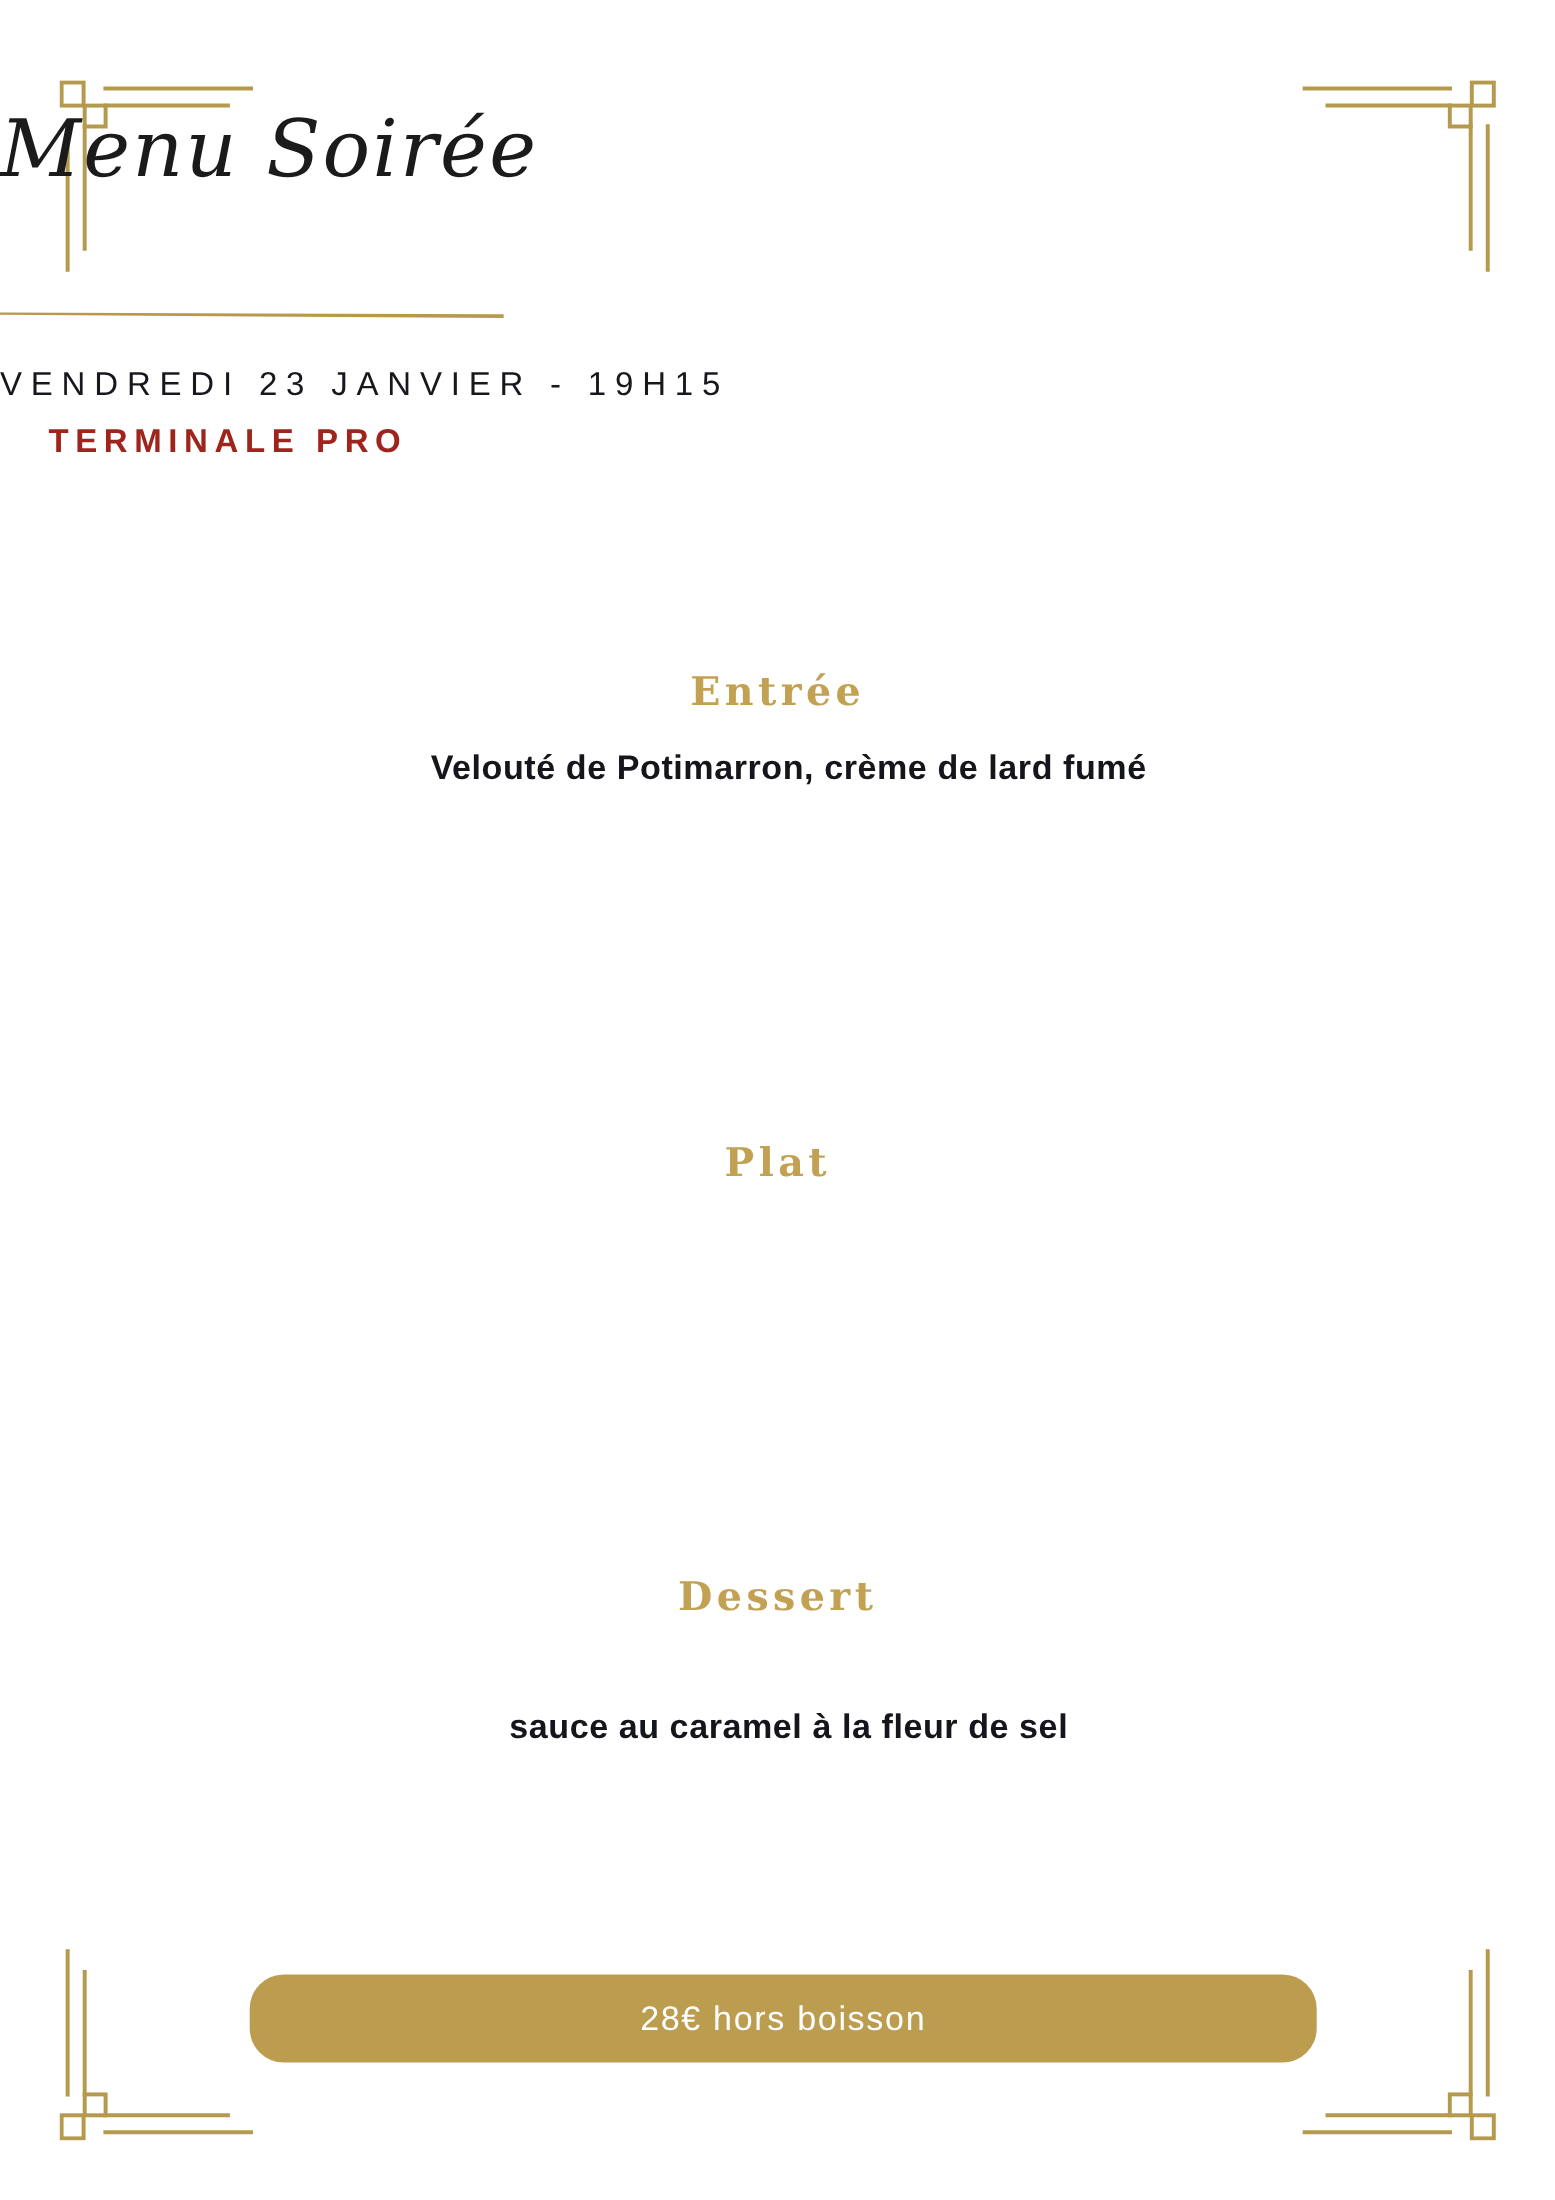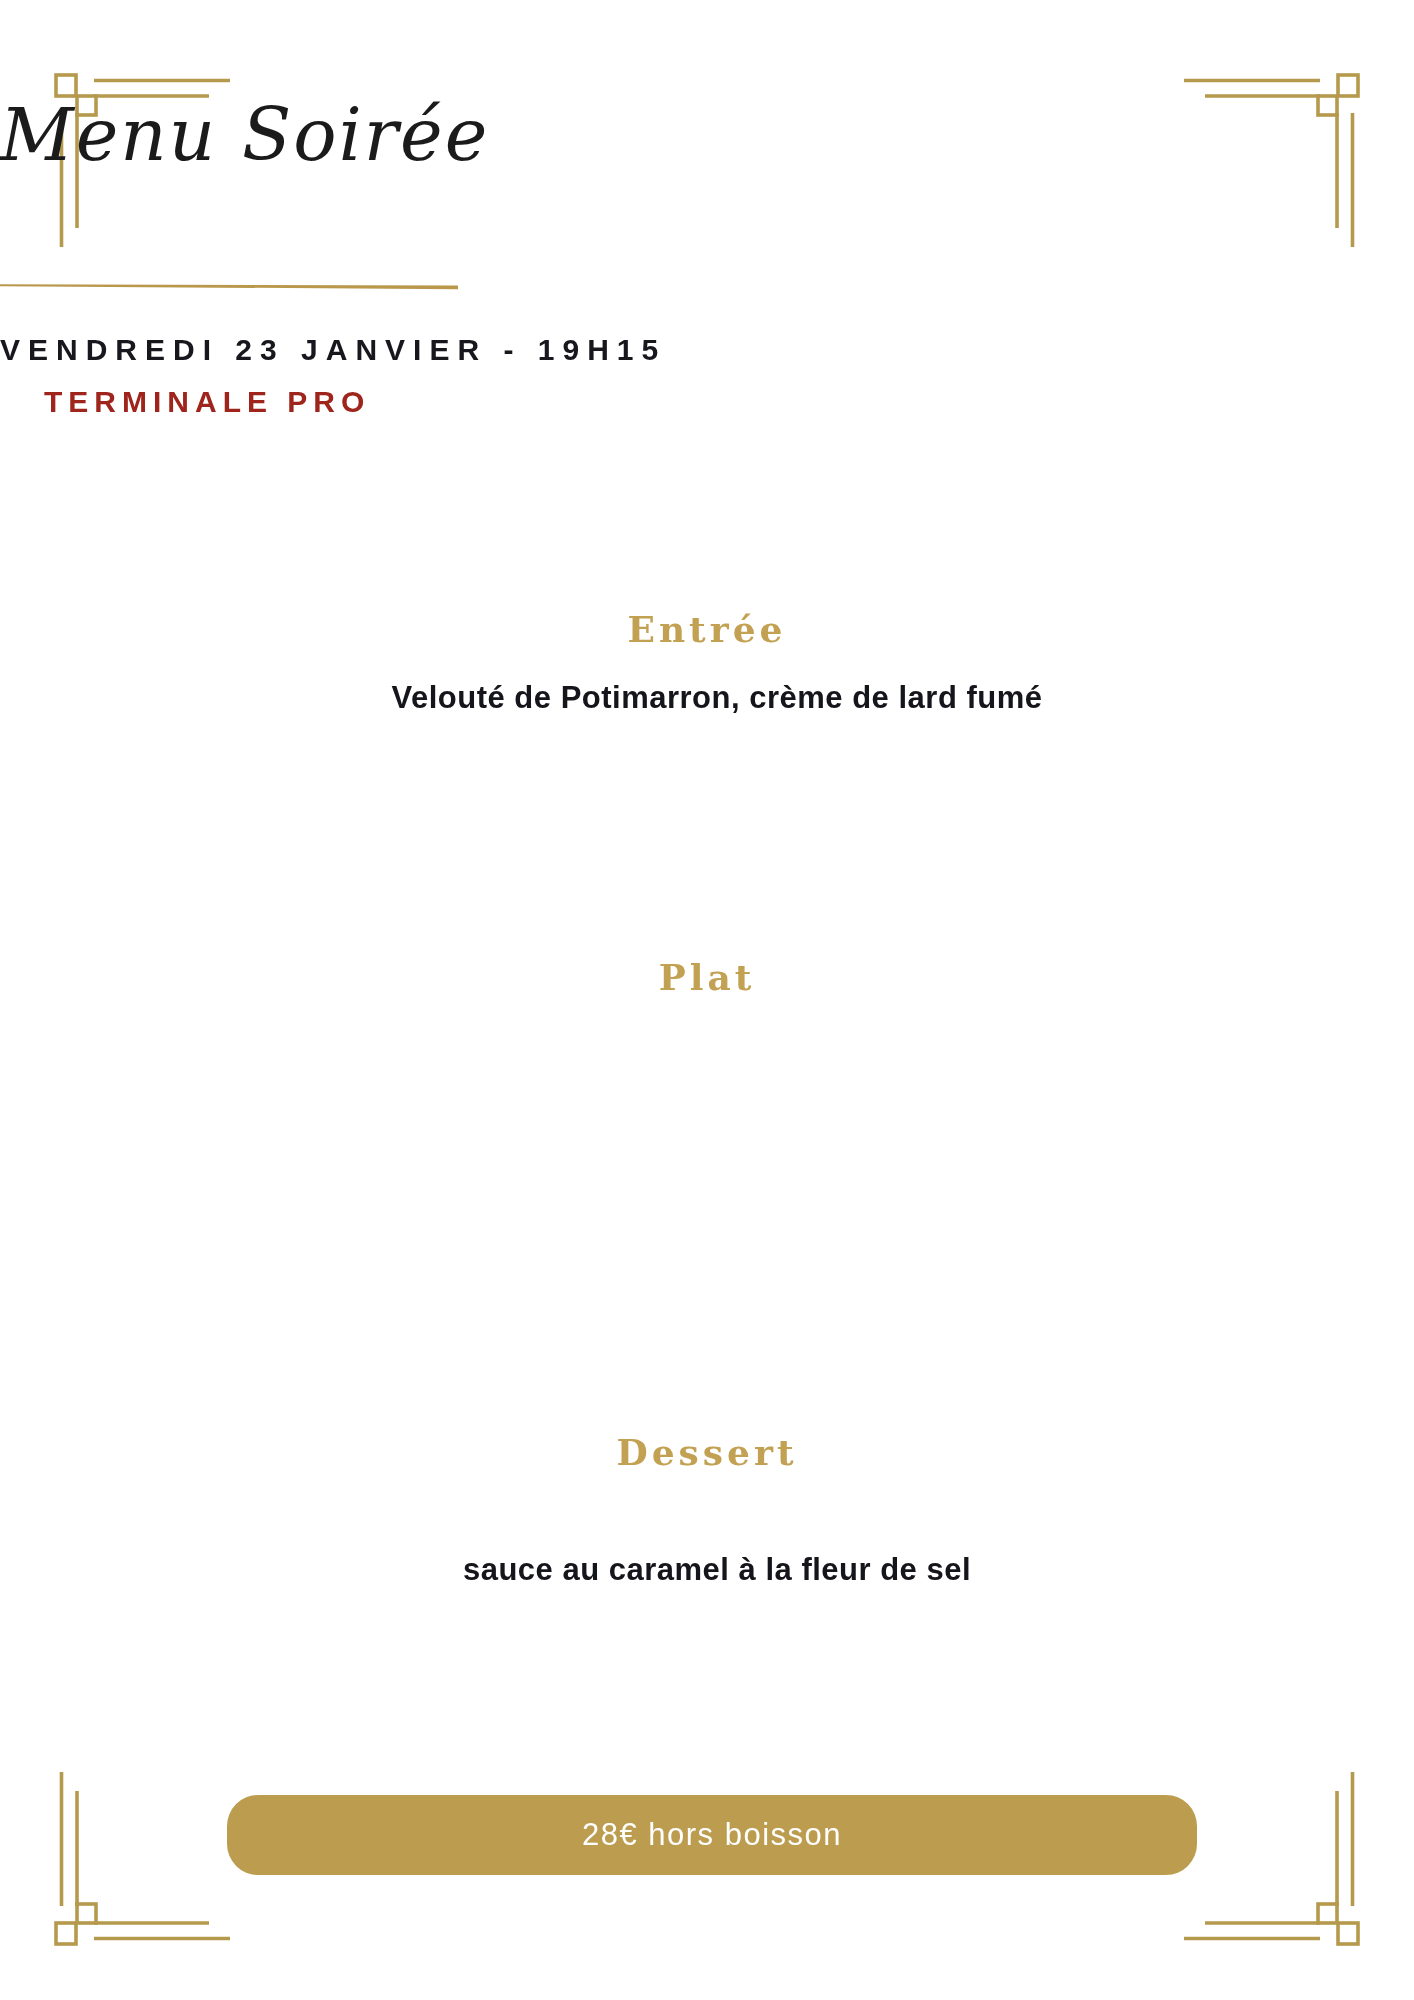--- a/index.html
+++ b/index.html
@@ -41,21 +41,21 @@
     letter-spacing:2px;
     color:#1b1b1b;
   }
 
   .divider{top:281px;height:10px;}
   .divider svg{display:inline-block;vertical-align:top;}
 
   .event-date{
     top:330px;
     font-size:30px;line-height:40px;
-    font-weight:bold;
+    font-weight:normal;
     letter-spacing:8px;
     color:var(--ink);
   }
   .event-group{
     top:382px;
     font-size:30px;line-height:40px;
     font-weight:bold;
     letter-spacing:6px;
     color:var(--accentRed);
     margin-left:44px;
@@ -72,21 +72,21 @@
   }
   .course p{
     margin:22px 0 0 0;
     font-size:31px;line-height:49px;
     font-weight:bold;
     letter-spacing:0.5px;
     color:#15151c;
     padding-left:20px;
   }
   .course-entree{top:607px;}
-  .course-plat{top:955px;}
+  .course-plat{top:1035px;}
   .course-dessert{top:1382px;margin-top:48px;}
 
   .price-pill{
     position:absolute;
     left:227px;top:1795px;
     width:970px;height:80px;
     background:var(--gold);
     border-radius:31px;
     display:flex;align-items:center;justify-content:center;
     color:#ffffff;

